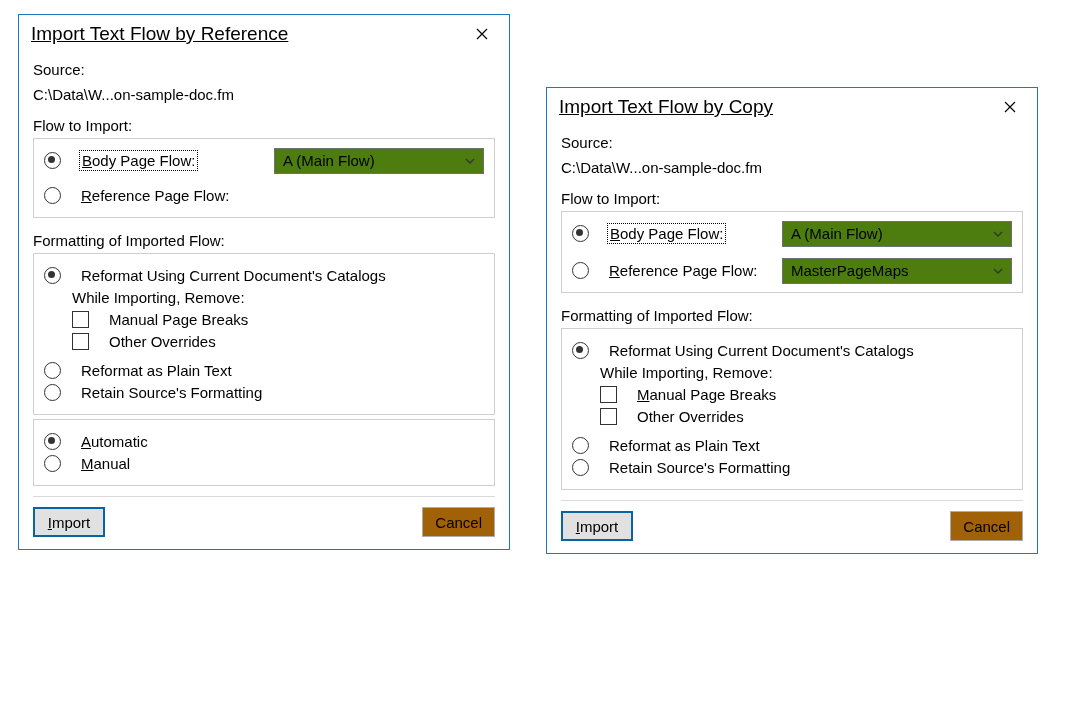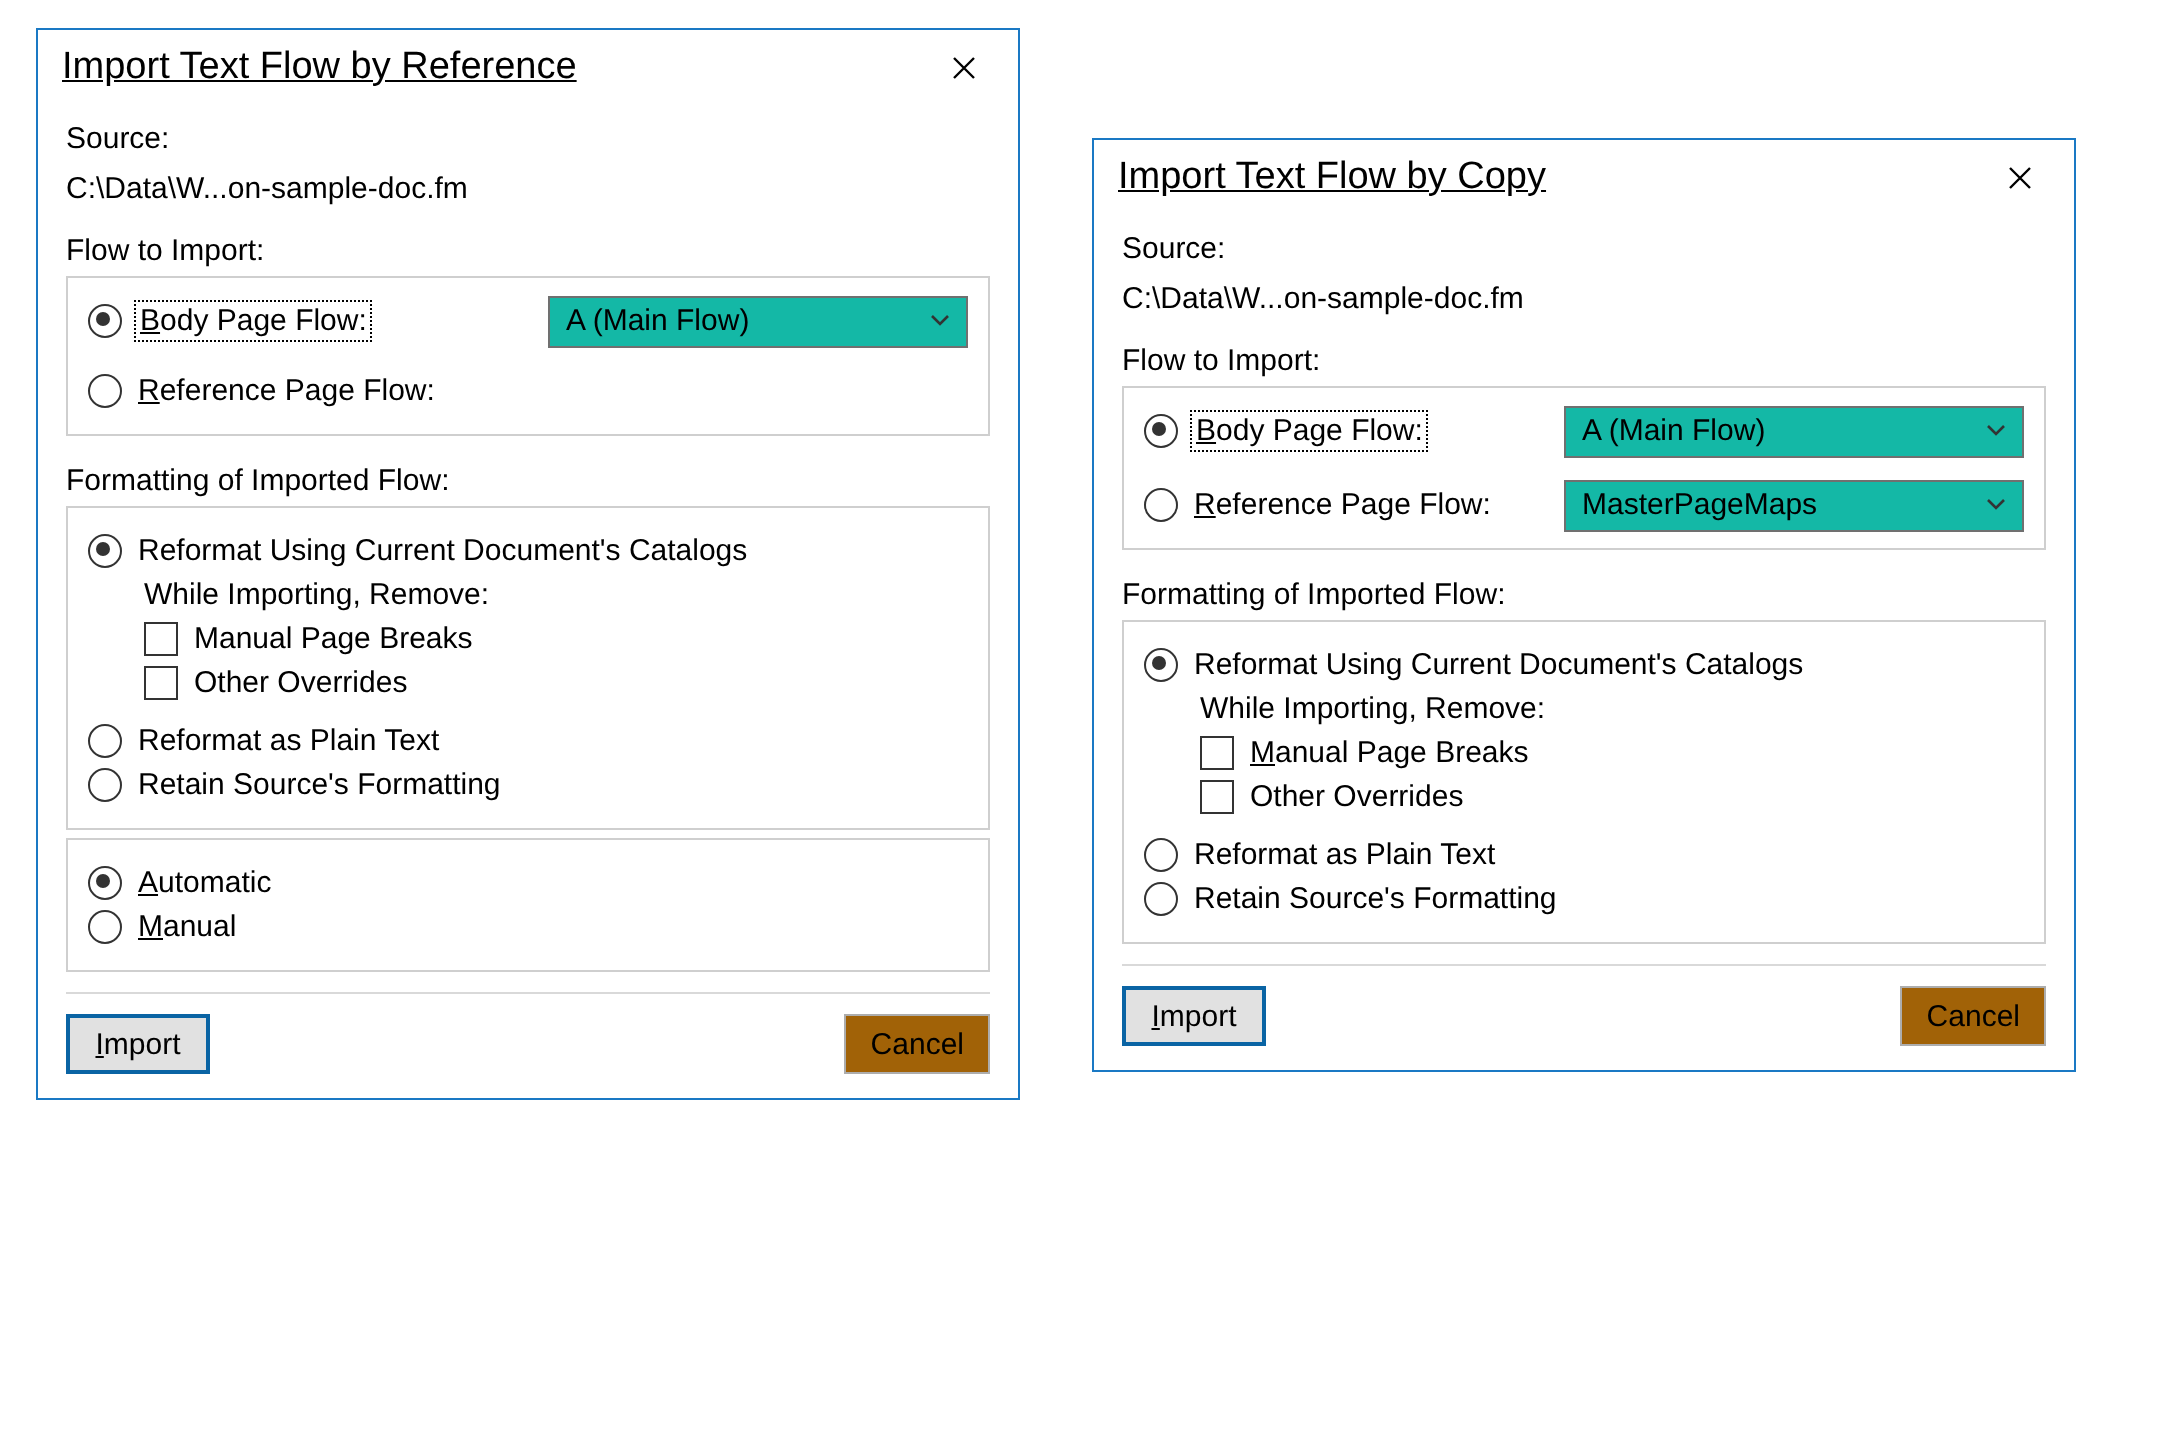--- a/index.html
+++ b/index.html
@@ -54,21 +54,21 @@
     padding: 8px 10px 8px 10px;
     margin-top: 4px;
   }
   .section-label {
     margin-top: 14px;
     margin-bottom: 2px;
   }
   .radio-row, .check-row {
     display: flex;
     align-items: center;
-    gap: 8px;
+    gap: 20px;
     margin: 5px 0;
   }
   .radio {
     width: 15px; height: 15px;
     border: 1px solid #333;
     border-radius: 50%;
     position: relative;
     flex: 0 0 auto;
     background: #fff;
   }
@@ -90,21 +90,21 @@
     outline: 1px dotted #000;
     outline-offset: 1px;
     padding: 0 1px;
   }
   .u { text-decoration: underline; }
   .combo {
     display: flex;
     align-items: center;
     justify-content: space-between;
     border: 1px solid #707070;
-    background: #14b8a6;
+    background: #4d7c0f;
     height: 26px;
     padding: 0 8px;
     box-sizing: border-box;
     cursor: default;
   }
   .combo .chev svg { width: 10px; height: 10px; }
   .flow-grid {
     display: grid;
     grid-template-columns: 1fr 210px;
     column-gap: 10px;
@@ -228,21 +228,21 @@
       <div class="btn primary">
           <span><span class="u">I</span><span>mport</span></span>
         </div>
       <div class="btn">
           <span>Cancel</span>
         </div>
     </div>
   </div>
 </div>
 
-<div class="dialog" style="left:546px; top:69px; width:492px;">
+<div class="dialog" style="left:546px; top:87px; width:492px;">
   <div class="titlebar">
     <div class="title">Import Text Flow by Copy</div>
     <div class="close-btn">
       <svg viewBox="0 0 12 12">
           <path d="M1 1 L11 11 M11 1 L1 11" stroke="#000" stroke-width="1.2" fill="none"></path>
         </svg>
     </div>
   </div>
   <div class="body">
     <div class="row label-pair">

